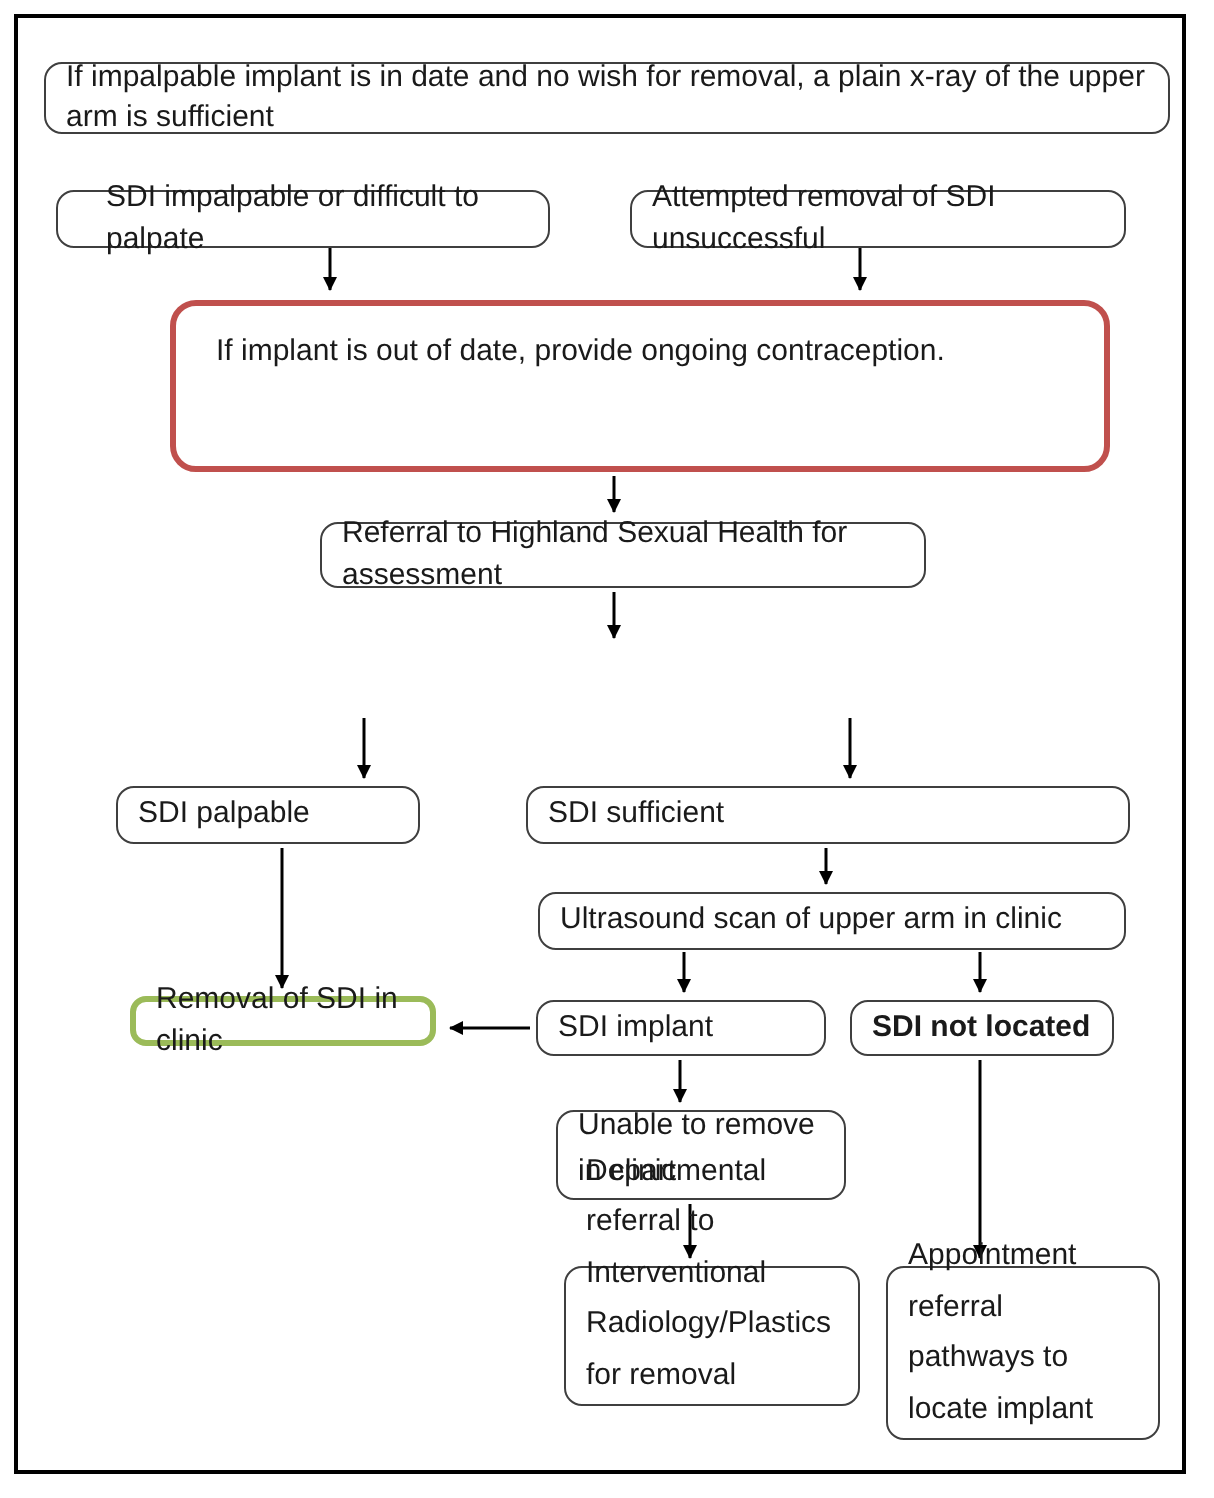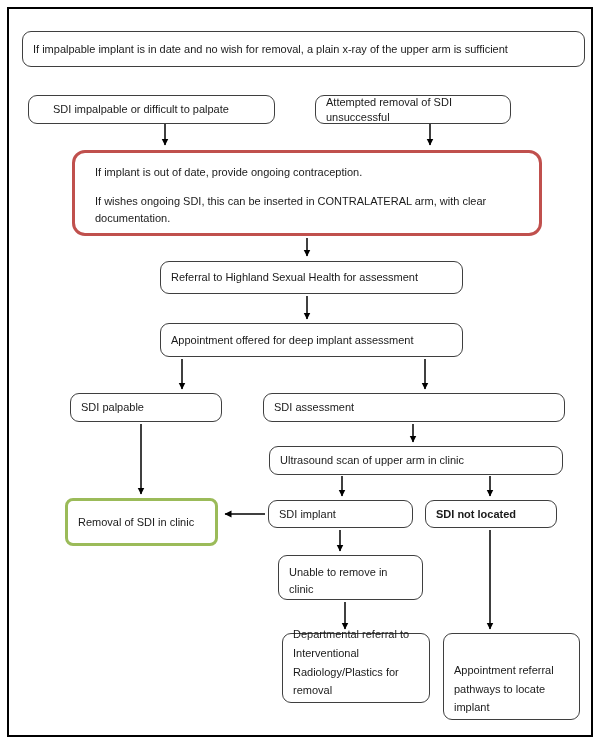--- a/index.html
+++ b/index.html
@@ -21,31 +21,32 @@
     width: 586px; height: 730px;
     border: 2px solid #000000;
     background: #ffffff;
   }
   .node {
     position: absolute;
     background: #ffffff;
     border: 1.5px solid #3f3f3f;
     border-radius: 9px;
     color: #1a1a1a;
-    font-size: 11px;
+    font-size: 15px;
     line-height: 1.35;
     display: flex;
     align-items: center;
     padding: 2px 10px;
   }
   .node.warning {
     border: 3px solid #c0504d;
     border-radius: 13px;
     display: block;
     padding: 11px 28px 8px 20px;
+    margin-left: 13px;
   }
   .node.warning p + p { margin-top: 12px; }
   .node.warning p { line-height: 1.55; }
   .node.highlight {
     border: 3px solid #9bbb59;
     border-radius: 8px;
   }
   .node.multiline {
     align-items: flex-end;
     padding-top: 20px;
@@ -86,50 +87,46 @@
   </svg>
 
   <div class="node" style="left:22px; top:31px; width:563px; height:36px;">
     <span>If impalpable implant is in date and no wish for removal, a plain x-ray of the upper arm is sufficient</span>
   </div>
 
   <div class="node" style="left:28px; top:95px; width:247px; height:29px;padding-left:24px;">
     <span>SDI impalpable or difficult to palpate</span>
   </div>
 
-  <div class="node" style="left:315px; top:95px; width:196px; height:29px;">
+  <div class="node" style="left:315px; top:95px; width:248px; height:29px;">
     <span>Attempted removal of SDI unsuccessful</span>
   </div>
 
   <div class="node warning" style="left:72px; top:150px; width:470px; height:86px;">
     <p>If implant is out of date, provide ongoing contraception.</p>
-    <p>If wishes ongoing SDI, this can be inserted in CONTRALATERAL arm, with clear documentation.</p>
   </div>
 
   <div class="node" style="left:160px; top:261px; width:303px; height:33px;">
     <span>Referral to Highland Sexual Health for assessment</span>
   </div>
 
-  <div class="node" style="left:160px; top:323px; width:303px; height:34px;">
-    <span>Appointment offered for deep implant assessment</span>
-  </div>
 
-  <div class="node" style="left:70px; top:393px; width:152px; height:29px;">
+  <div class="node" style="left:58px; top:393px; width:152px; height:29px;">
     <span>SDI palpable</span>
   </div>
 
   <div class="node" style="left:263px; top:393px; width:302px; height:29px;">
-    <span>SDI assessment</span>
+    <span>SDI sufficient</span>
   </div>
 
   <div class="node" style="left:269px; top:446px; width:294px; height:29px;">
     <span>Ultrasound scan of upper arm in clinic</span>
   </div>
 
-  <div class="node highlight" style="left:65px; top:498px; width:153px; height:48px;">
+  <div class="node highlight" style="left:65px; top:498px; width:153px; height:25px;">
     <span>Removal of SDI in clinic</span>
   </div>
 
   <div class="node" style="left:268px; top:500px; width:145px; height:28px;">
     <span>SDI implant</span>
   </div>
 
   <div class="node" style="left:425px; top:500px; width:132px; height:28px;font-weight:bold;">
     <span>SDI not located</span>
   </div>

